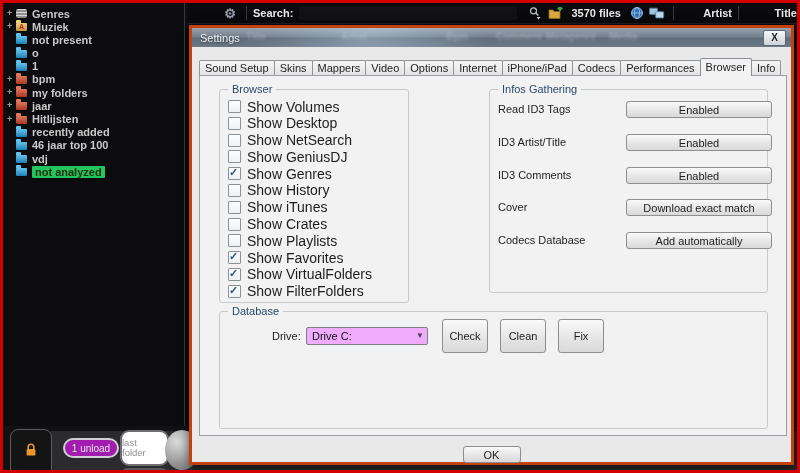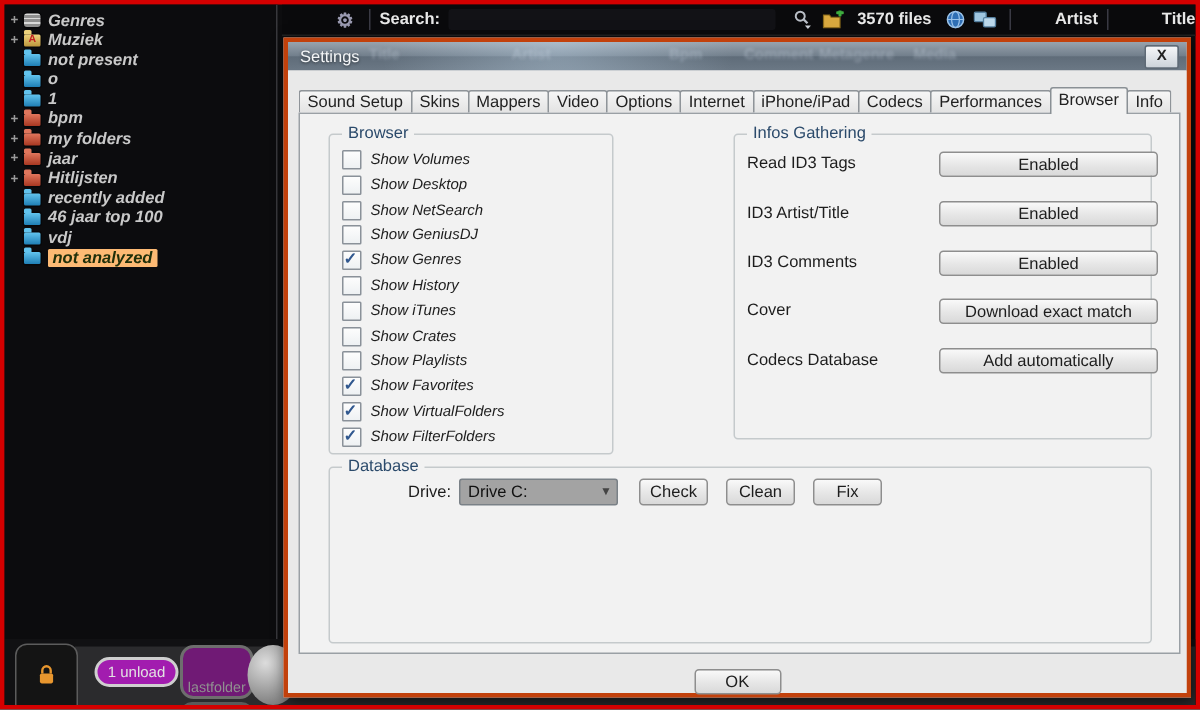--- a/index.html
+++ b/index.html
@@ -20,29 +20,29 @@
   .trow{display:flex;align-items:center;height:13px;margin-bottom:0.2px;color:#c9c9c9;font-size:11px;font-weight:bold;cursor:default;padding-left:4px;}
   .texp{width:9px;flex:none;color:#9a9a9a;font-size:9px;line-height:9px;}
   .ticon{width:11px;height:8px;border-radius:1px;background:linear-gradient(var(--f1,#777),var(--f2,#444));position:relative;margin:1px 5px 0 0;flex:none;box-shadow:0 0 0 1px rgba(0,0,0,.35);}
   .ticon::before{content:"";position:absolute;top:-3px;left:0;width:5px;height:3px;border-radius:1px 1px 0 0;background:var(--f1,#777);}
   .trow[data-icon="folder-blue"]{--f1:#62c4ee;--f2:#1f7fb5;}
   .trow[data-icon="folder-red"]{--f1:#e0765c;--f2:#a83822;}
   .trow[data-icon="folder-filter"]{--f1:#ecd27c;--f2:#bd963c;}
   .trow[data-icon="folder-filter"] .ticon::after{content:"A";position:absolute;left:3px;top:0;font-size:7px;line-height:8px;font-weight:bold;color:#c02020;}
   .trow[data-icon="genres-stack"] .ticon{height:9px;margin-top:0;background:repeating-linear-gradient(180deg,#d9d9d9 0 1px,#8f8f8f 1px 3px);border-radius:2px;}
   .trow[data-icon="genres-stack"] .ticon::before{display:none;}
-  .tlabel{white-space:nowrap;font-style:italic;}
-  .tlabel.hl{background:#fdba74;color:#20300a;padding:0 3px;border-radius:1px;}
+  .tlabel{white-space:nowrap;}
+  .tlabel.hl{background:#22c55e;color:#20300a;padding:0 3px;border-radius:1px;}
 
   
   .deck{position:absolute;left:0;top:423px;right:0;bottom:0;background:#111113;}
   .deck-panel{position:absolute;left:47px;top:5px;right:0;bottom:0;background:#2b2b2d;}
   .lock-panel{position:absolute;left:7px;top:3px;width:40px;height:44px;background:#141414;border:1px solid #5c5c5c;border-radius:8px 8px 0 0;display:flex;align-items:center;justify-content:center;}
   .unload-btn{position:absolute;left:60px;top:12px;width:52px;height:16px;background:#a21caf;border:2px solid #cfcfcf;border-radius:10px;color:#e2e2e2;font-size:10px;display:flex;align-items:center;justify-content:center;white-space:nowrap;}
-  .lastfolder-btn{position:absolute;left:117px;top:4px;width:45px;height:32px;background:#701a75;border:2px solid #6e6e6e;border-radius:9px;color:#909090;font-size:9.5px;line-height:10.5px;display:flex;align-items:flex-end;justify-content:center;text-align:center;flex-direction:row;}
+  .lastfolder-btn{position:absolute;left:117px;top:4px;width:45px;height:32px;background:#ffffff;border:2px solid #6e6e6e;border-radius:9px;color:#909090;font-size:9.5px;line-height:10.5px;display:flex;align-items:flex-start;justify-content:center;text-align:center;flex-direction:column;}
   .sliver-btn{position:absolute;left:117px;top:42px;width:45px;height:12px;background:#1b1b1b;border:2px solid #5a5a5a;border-radius:9px;}
   .knob{position:absolute;left:162px;top:4px;width:34px;height:40px;border-radius:50%;background:radial-gradient(circle at 35% 30%,#dcdcdc,#8a8a8a 70%,#6a6a6a);}
 
   
   .dialog{position:absolute;left:186px;top:22px;width:605px;height:440px;z-index:10;border:3px solid #c2410c;box-sizing:border-box;box-shadow:2px 3px 10px rgba(0,0,0,.65);background:#e9e9e9;}
   .titlebar{position:relative;height:19px;background:radial-gradient(circle at 30% 0%,rgba(210,235,255,.35),rgba(210,235,255,0) 28%),linear-gradient(#98a3ae,#727f8c 48%,#5f6c79 52%,#6b7885);display:flex;align-items:center;}
   .dlg-title{color:#f4f6f8;font-size:11px;margin-left:8px;text-shadow:0 1px 2px rgba(0,0,0,.55);}
   .ghost{position:absolute;top:3px;font-size:10px;font-weight:bold;color:rgba(215,226,238,.30);filter:blur(1.2px);}
   .gh0{left:54px}.gh1{left:149px}.gh2{left:254px}.gh3{left:304px}.gh4{left:354px}.gh5{left:417px}
   .close-btn{position:absolute;right:5px;top:2px;width:21px;height:14px;background:linear-gradient(#f5f7f9,#ccd3da);border:1px solid #5e6a76;border-radius:2px;font-size:10px;font-weight:bold;color:#222;display:flex;align-items:center;justify-content:center;line-height:1;}
@@ -57,33 +57,33 @@
   .group{position:absolute;border:1px solid #c5cacc;border-radius:3px;}
   .group-label{position:absolute;top:-7px;left:8px;background:#f2f2f2;padding:0 4px;font-size:11px;color:#2b4a6b;line-height:13px;}
   .browser-group{left:19px;top:13px;width:188px;height:212px;}
   .infos-group{left:289px;top:13px;width:277px;height:202px;}
   .db-group{left:19px;top:235px;width:547px;height:116px;}
 
   .cblist{position:absolute;left:8px;top:10px;right:4px;}
   .cbrow{display:flex;align-items:center;height:13px;margin-bottom:3.8px;}
   .cb{width:11px;height:11px;flex:none;background:linear-gradient(#fdfdfd,#eef1f3);border:1px solid #8a9199;margin-right:6px;position:relative;border-radius:1px;}
   .cb.checked::after{content:"✓";position:absolute;left:0;top:-2px;font-size:11px;font-weight:bold;color:#31588f;}
-  .cblabel{font-size:10px;color:#1d1d1d;white-space:nowrap;font-style:italic;}
+  .cblabel{font-size:14px;color:#1d1d1d;white-space:nowrap;}
 
   .irow{position:absolute;left:0;width:100%;height:17px;}
   .ilabel{position:absolute;left:8px;top:2px;font-size:11px;color:#1d1d1d;white-space:nowrap;}
   .wbtn{appearance:none;-webkit-appearance:none;background:linear-gradient(#f9f9f9,#e6e6e6 55%,#d9d9d9);border:1px solid #8e8e8e;border-radius:3px;font-family:"Liberation Sans",sans-serif;font-size:11px;color:#1d1d1d;display:flex;align-items:center;justify-content:center;box-sizing:border-box;padding:0;}
   .ibtn{position:absolute;left:136px;top:0;width:146px;height:17px;}
   .ir0{top:11px}.ir1{top:44px}.ir2{top:77px}.ir3{top:109px}.ir4{top:142px}
 
   .db-row{position:absolute;left:8px;top:7px;display:flex;align-items:center;padding-left:44px;}
   .db-label{font-size:11px;color:#1d1d1d;width:34px;flex:none;}
-  .wselect{width:106px;height:18px;background:#a3a3a3;border:1px solid #7a8187;border-radius:2px;box-sizing:border-box;display:flex;align-items:center;font-size:11px;color:#111;padding-left:5px;position:relative;flex:none;}
+  .wselect{width:122px;height:18px;background:#f0abfc;border:1px solid #7a8187;border-radius:2px;box-sizing:border-box;display:flex;align-items:center;font-size:11px;color:#111;padding-left:5px;position:relative;flex:none;}
   .sel-arrow{position:absolute;right:3px;top:3px;font-size:8px;color:#444;}
-  .db-btn{height:18px;flex:none;}
+  .db-btn{height:34px;flex:none;}
   .db-btn.b0{width:46px;margin-left:14px;}
   .db-btn.b1{width:46px;margin-left:12px;}
   .db-btn.b2{width:46px;margin-left:12px;}
   .db-stats{position:absolute;left:10px;top:36px;font-size:11px;color:#222;line-height:13px;}
 
   .ok-btn{position:absolute;left:50%;transform:translateX(-50%);top:399px;width:58px;height:17px;z-index:3;}
 </style>
 </head>
 <body>
 

